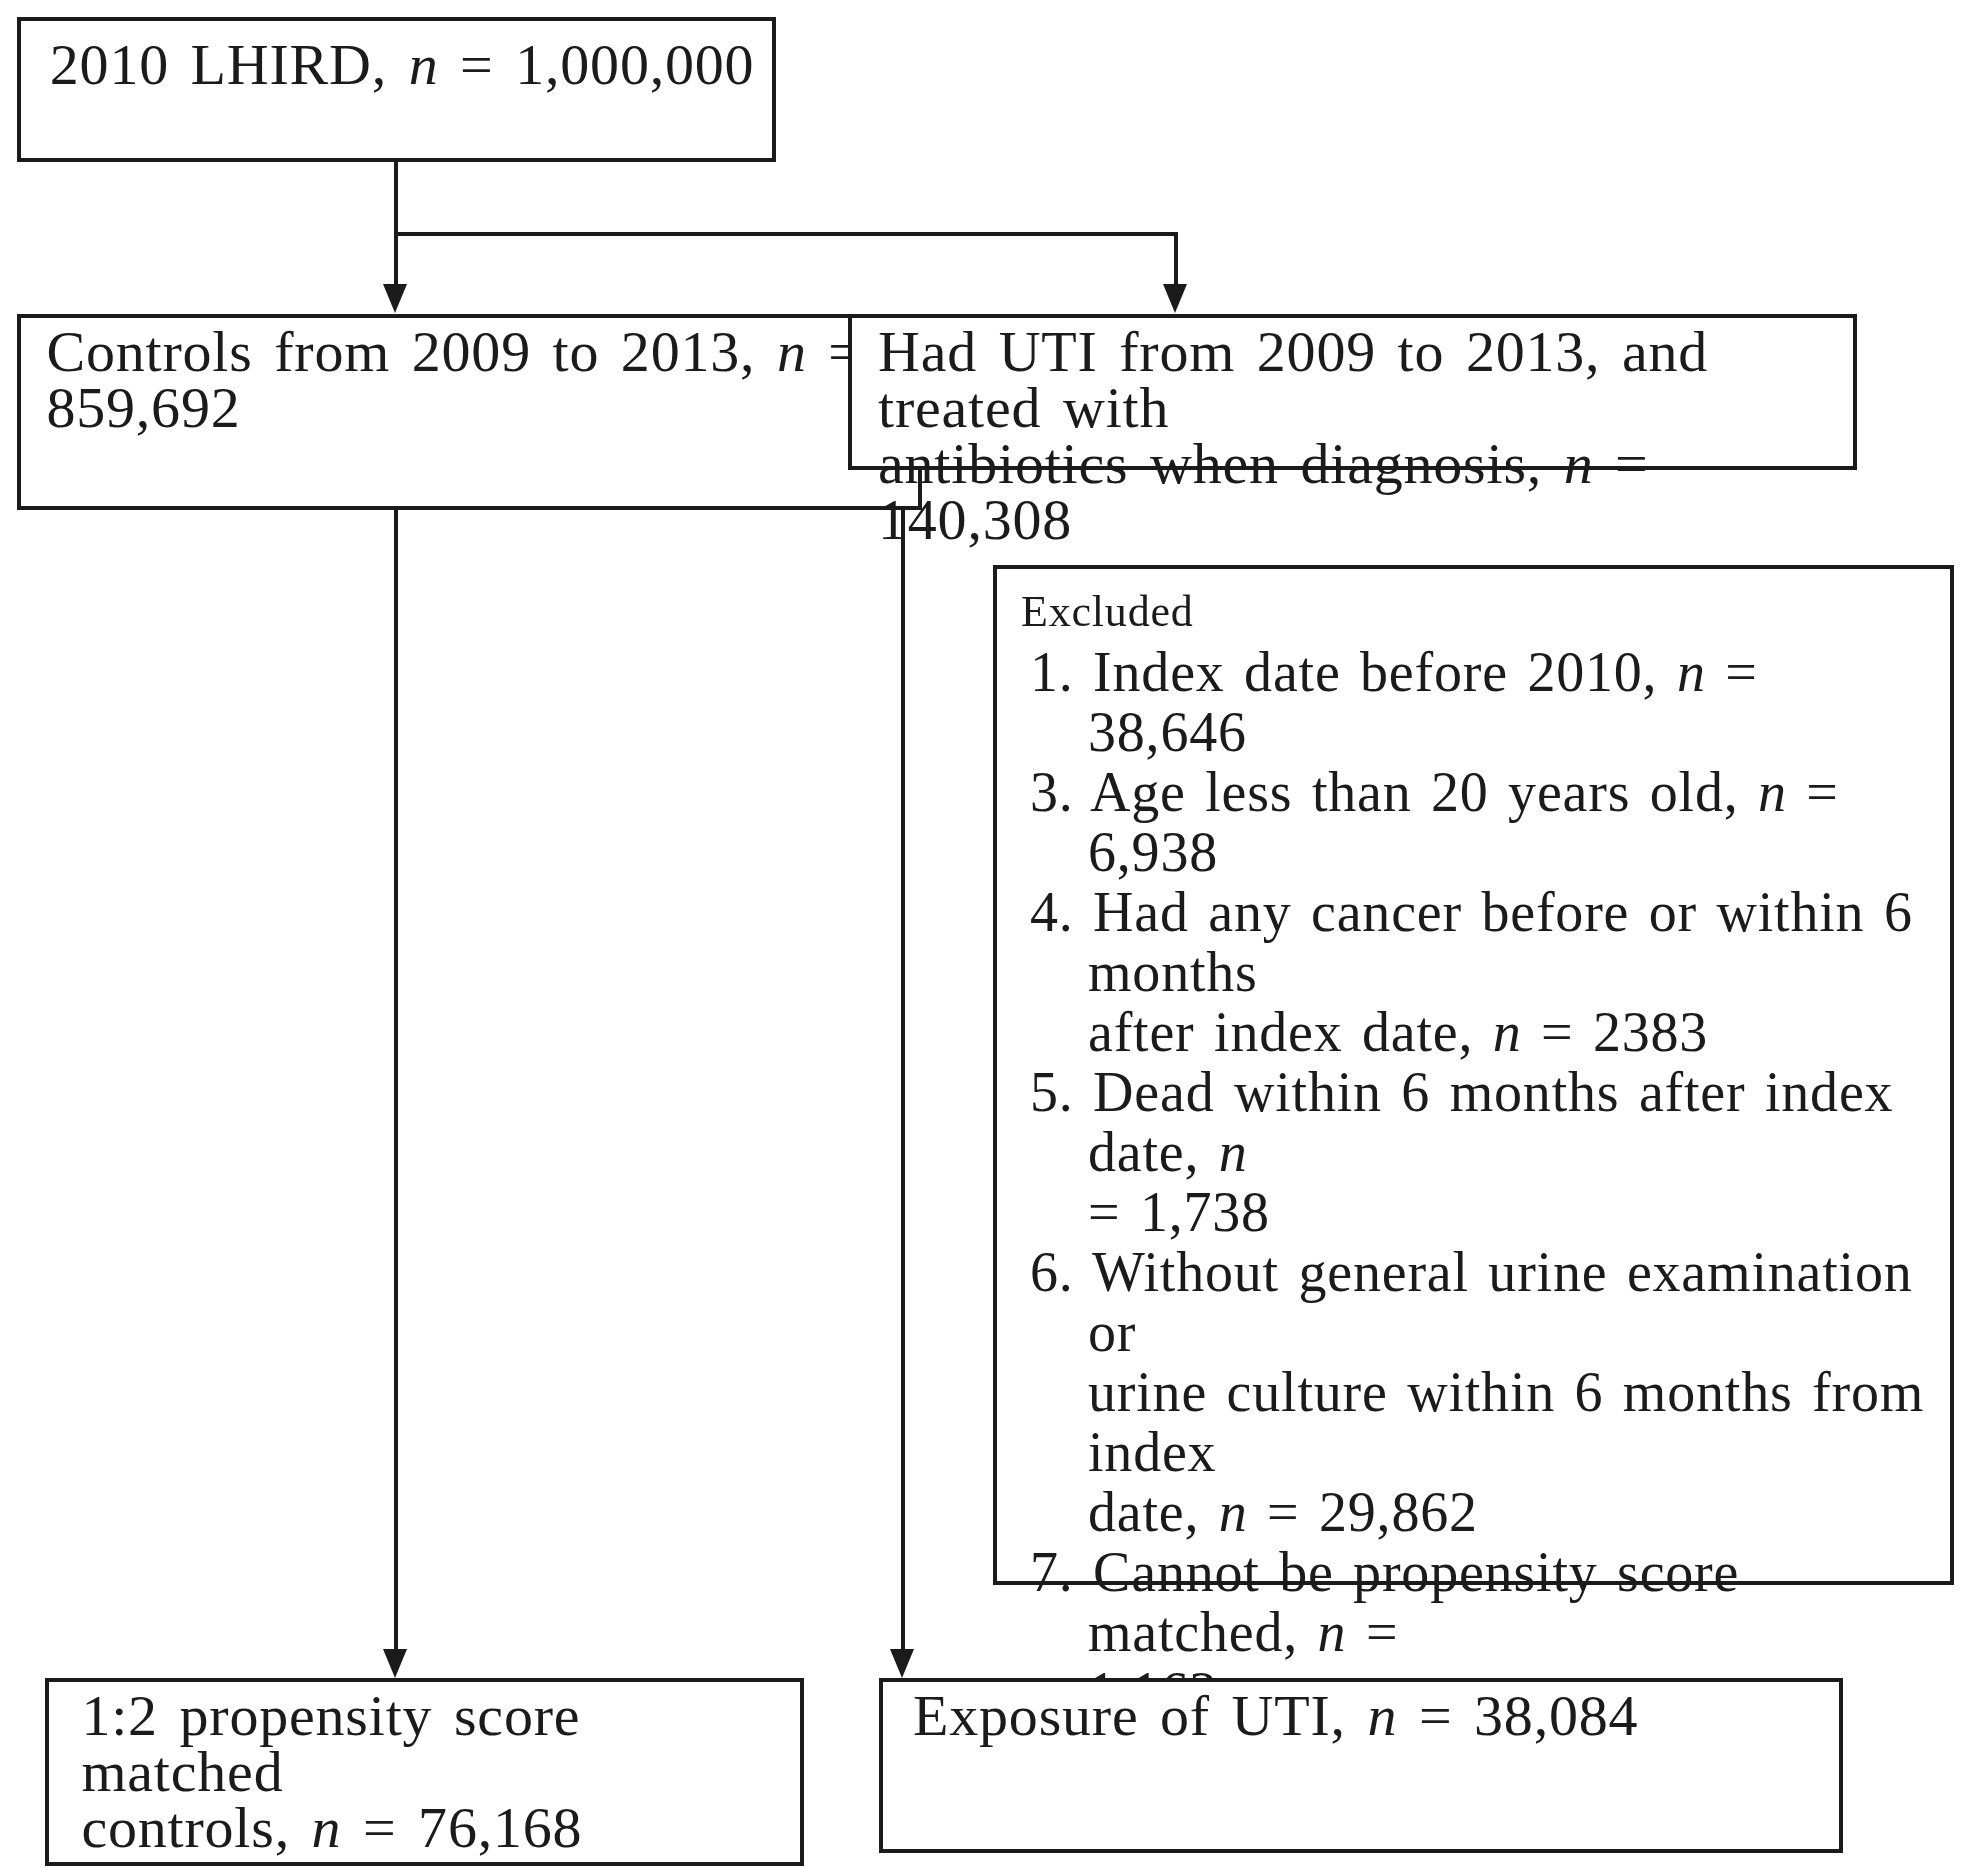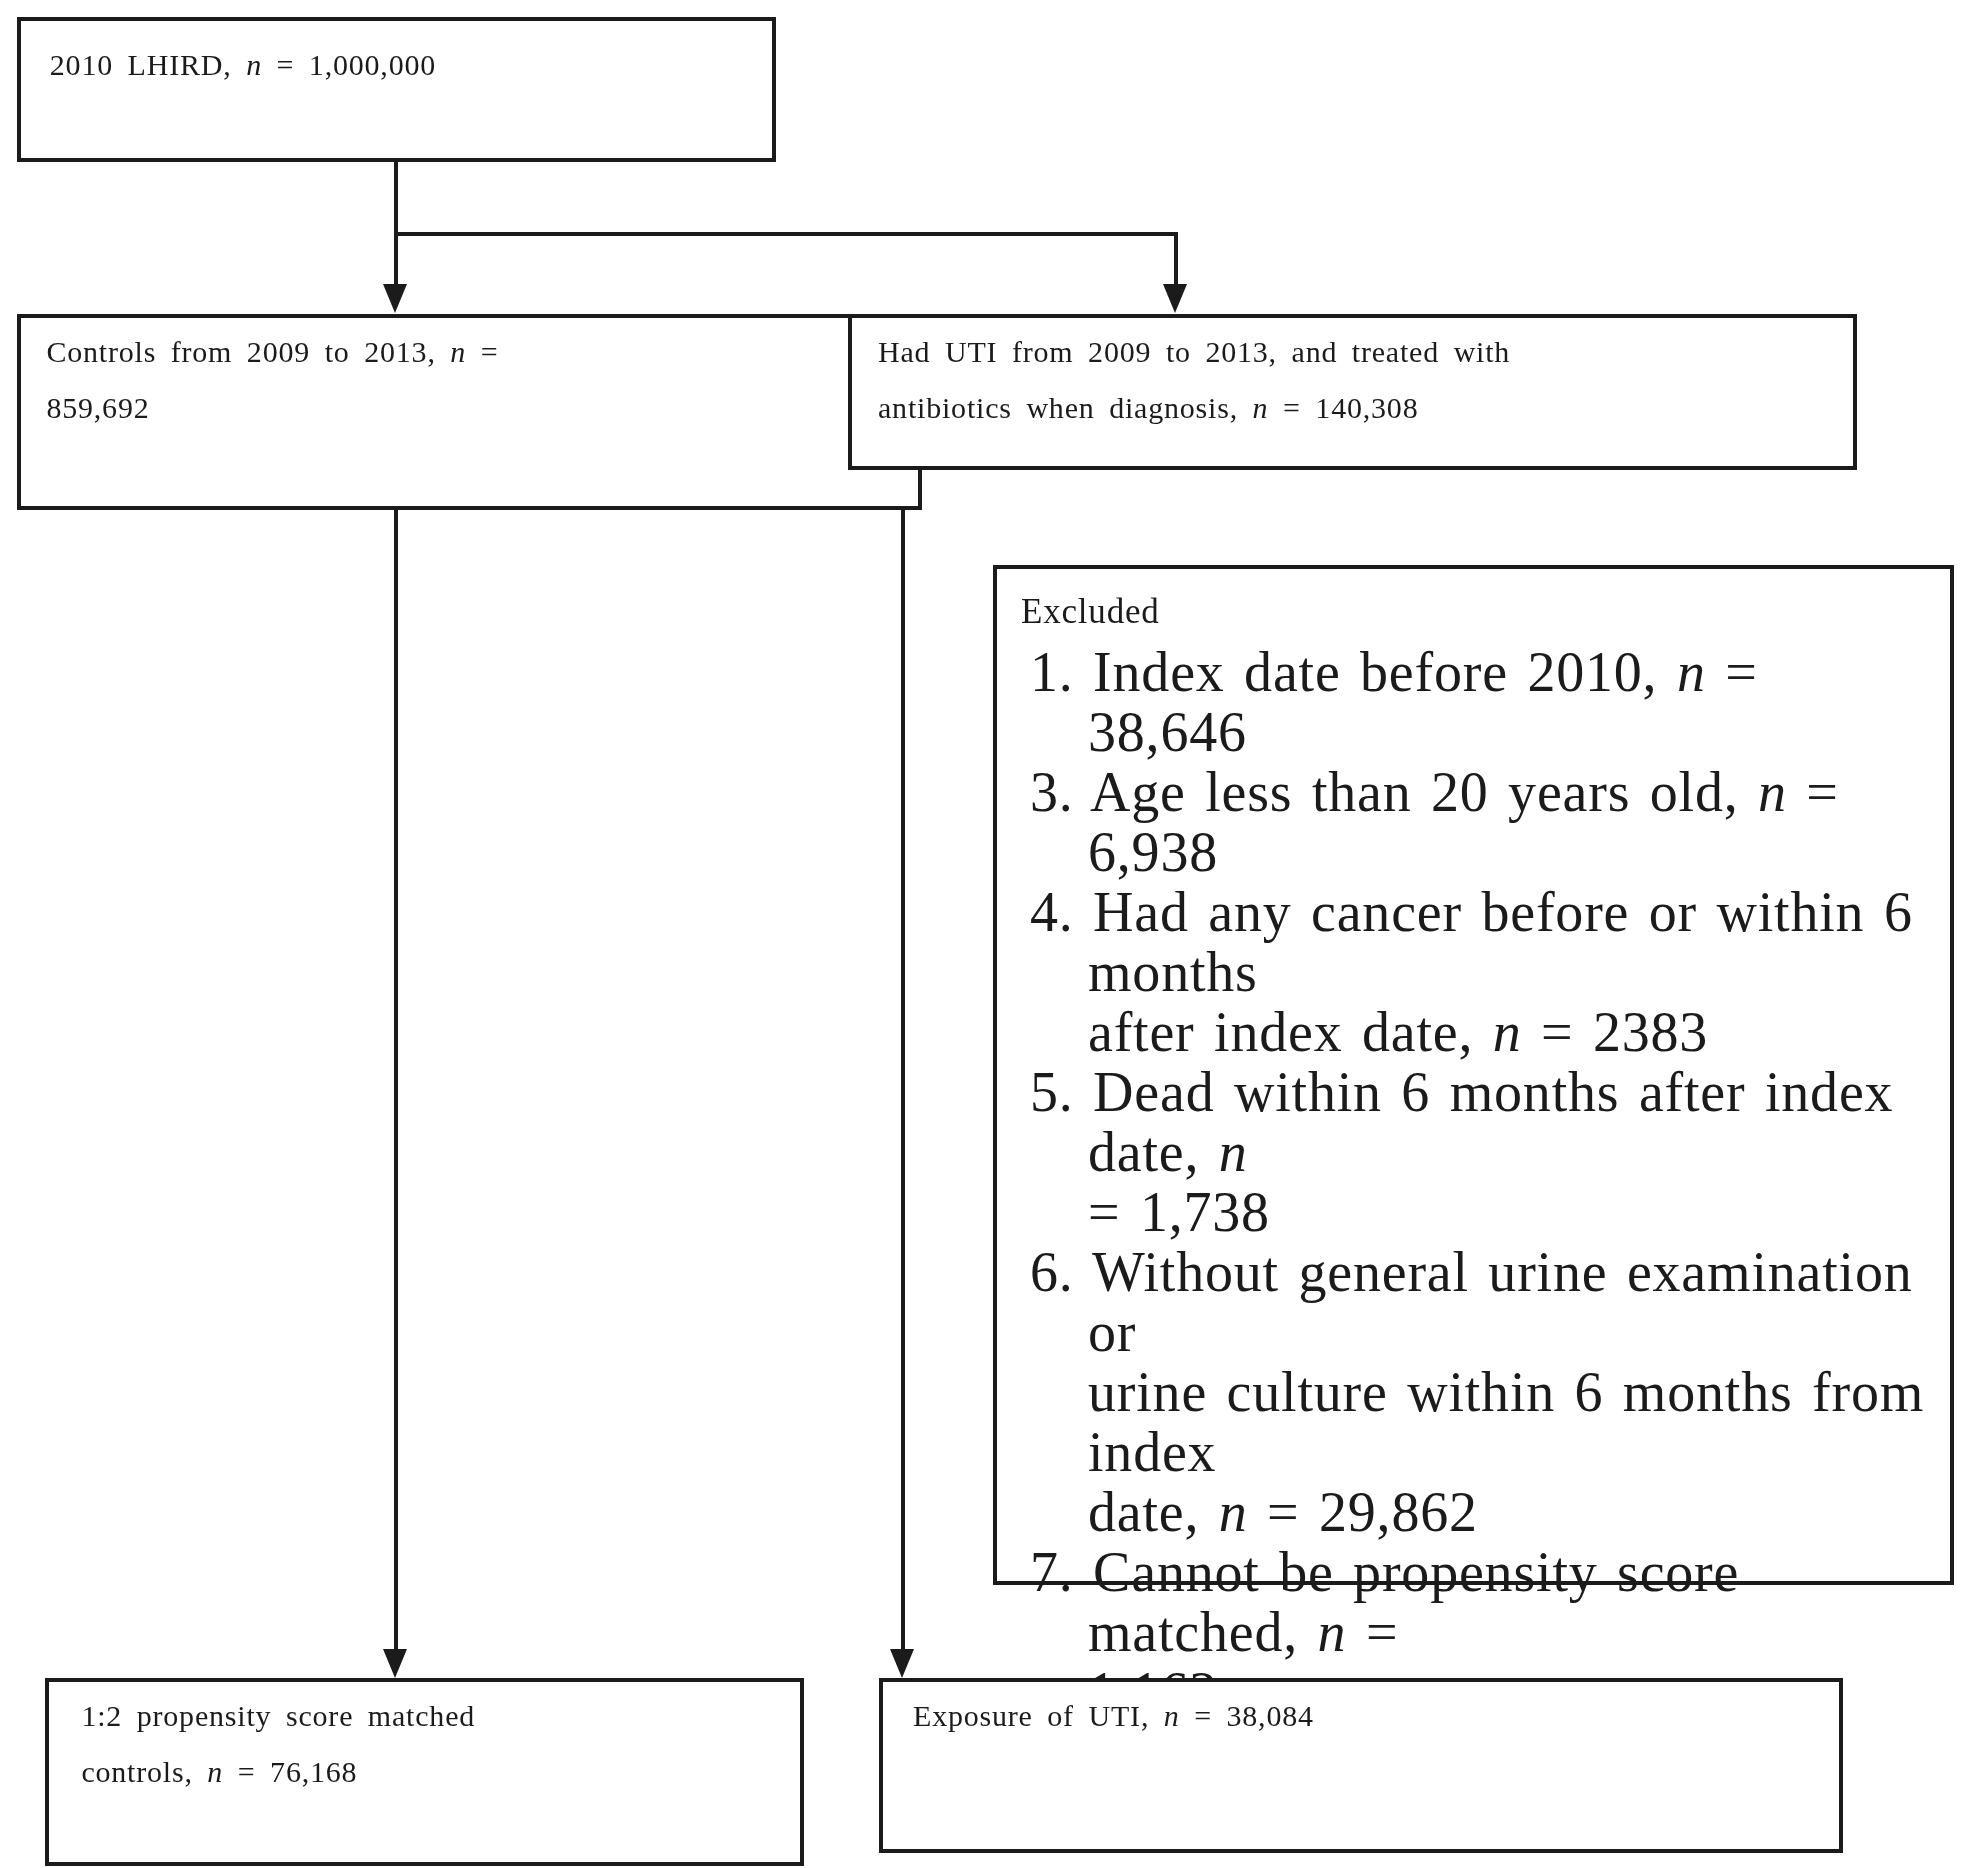--- a/index.html
+++ b/index.html
@@ -22,21 +22,21 @@
     overflow: hidden;
     background: var(--background);
   }
   .flow-box {
     position: absolute;
     border: 4.7px solid var(--ink);
     background: var(--background);
   }
   .flow-box.thin { border-width: 4px; }
   .box-text {
-    font-size: 30px;
+    font-size: 58px;
     line-height: 56px;
     letter-spacing: 0.8px;
     word-spacing: 6.3px;
     white-space: pre-line;
     color: var(--ink);
   }
   em { font-style: italic; font-family: "Liberation Serif", "DejaVu Serif", serif; }
   .vline, .hline {
     position: absolute;
     background: var(--ink);
@@ -44,21 +44,21 @@
   .vline { width: 4px; }
   .hline { height: 4px; }
   .arrow-down {
     position: absolute;
     width: 0; height: 0;
     border-left: 12.6px solid transparent;
     border-right: 12.6px solid transparent;
     border-top: 29px solid var(--ink);
   }
   .excluded-title {
-    font-size: 35px;
+    font-size: 44px;
     line-height: 60px;
     letter-spacing: 0.8px;
     word-spacing: 4.7px;
   }
   .excluded-item {
     font-size: 56px;
     line-height: 60px;
     letter-spacing: 0.8px;
     word-spacing: 4.7px;
     padding-left: 67px;

